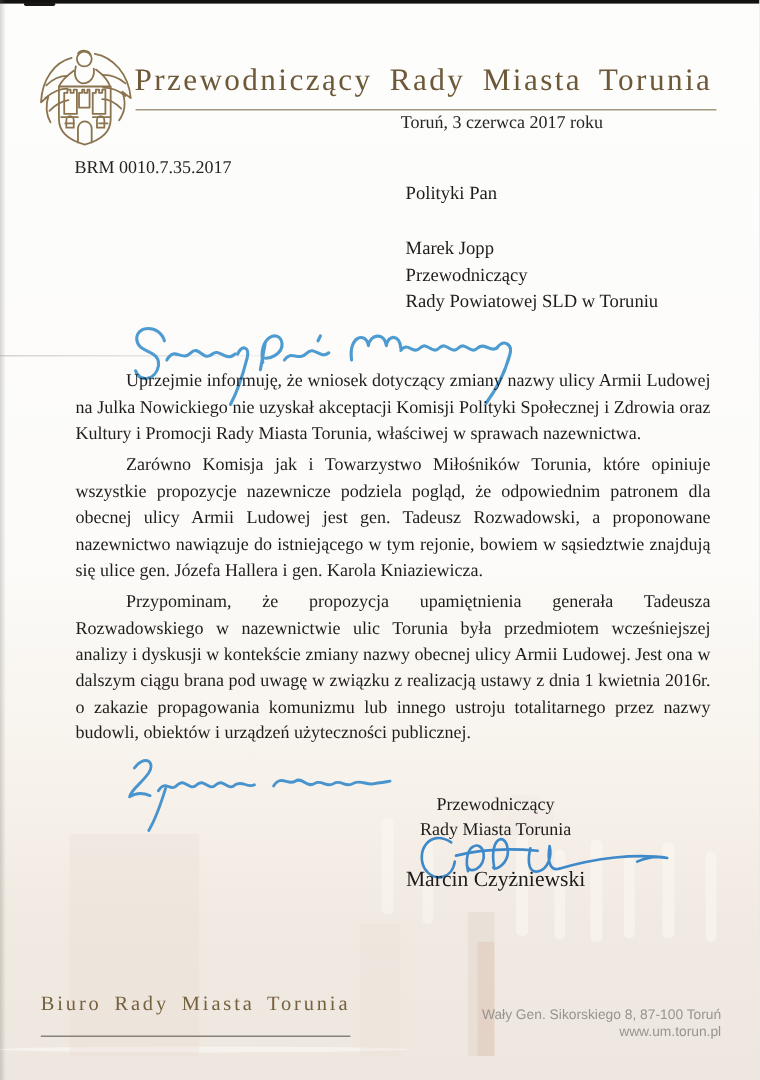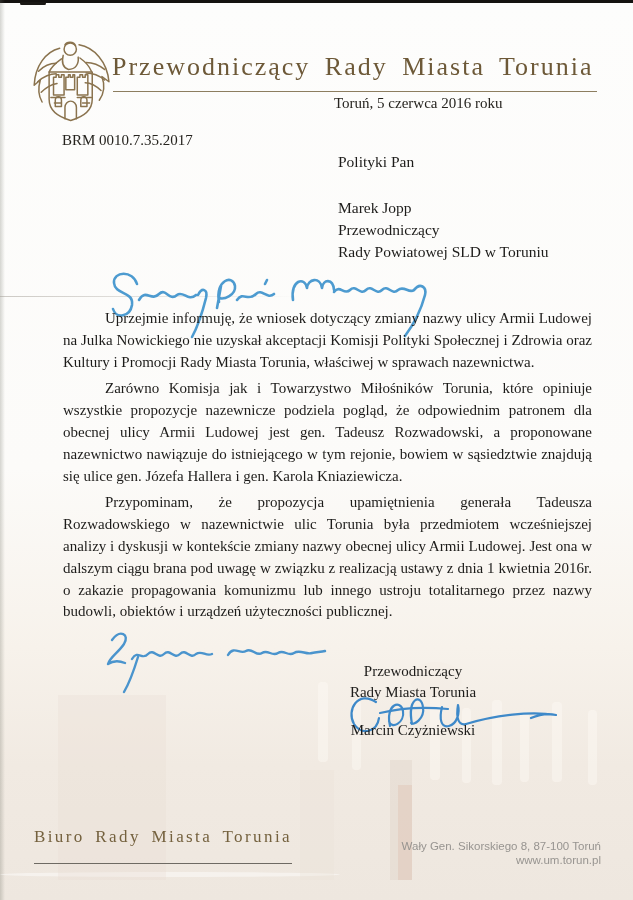--- a/index.html
+++ b/index.html
@@ -28,21 +28,21 @@
   .recipient .gap{height:24px;}
 
   .body-text{position:absolute;left:63px;top:308px;width:529px;}
   .body-text p{margin:0 0 5px 0;font-size:15px;line-height:21.8px;
     text-align:justify;text-indent:42px;color:#1d1c1a;}
 
   .hand{position:absolute;pointer-events:none;}
 
   .signoff{position:absolute;left:332px;top:661px;width:162px;text-align:center;
     font-size:15px;line-height:21px;}
-  .sig-name{position:absolute;left:332px;top:722px;width:162px;text-align:center;font-size:15px;}
+  .sig-name{position:absolute;left:332px;top:722px;width:162px;text-align:center;font-size:18px;}
 
   .footer-office{position:absolute;left:34px;top:827px;font-size:17px;letter-spacing:2.4px;
     word-spacing:4px;color:#74613e;border-bottom:1px solid #6e6a63;padding-bottom:16px;white-space:nowrap;}
   .footer-address{position:absolute;right:32px;top:840px;text-align:right;
     font-family:"Liberation Sans",sans-serif;font-size:11.5px;line-height:13.5px;color:#979490;}
 
   .watermark{position:absolute;left:0;top:640px;opacity:.7;}
 </style>
 </head>
 <body>
@@ -104,21 +104,21 @@
 
       <path d="M31,82 v-7 a3.5,4 0 0 1 7,0 v7 z"></path>
       <path d="M60,82 v-7 a3.5,4 0 0 1 7,0 v7 z"></path>
 
       <path d="M26,72 h16 M56,72 h16 M30,78 h8 M62,78 h8"></path>
     </g>
   </svg>
 
   <div class="hdr-title">Przewodniczący Rady Miasta Torunia</div>
   <div class="hdr-rule"></div>
-  <div class="hdr-date">Toruń, 5 czerwca 2016 roku</div>
+  <div class="hdr-date">Toruń, 3 czerwca 2017 roku</div>
   <div class="hdr-ref">BRM 0010.7.35.2017</div>
 
   <div class="recipient">
     <div>Polityki Pan</div>
     <div class="gap"></div>
     <div>Marek Jopp</div>
     <div>Przewodniczący</div>
     <div>Rady Powiatowej SLD w Toruniu</div>
   </div>
 

